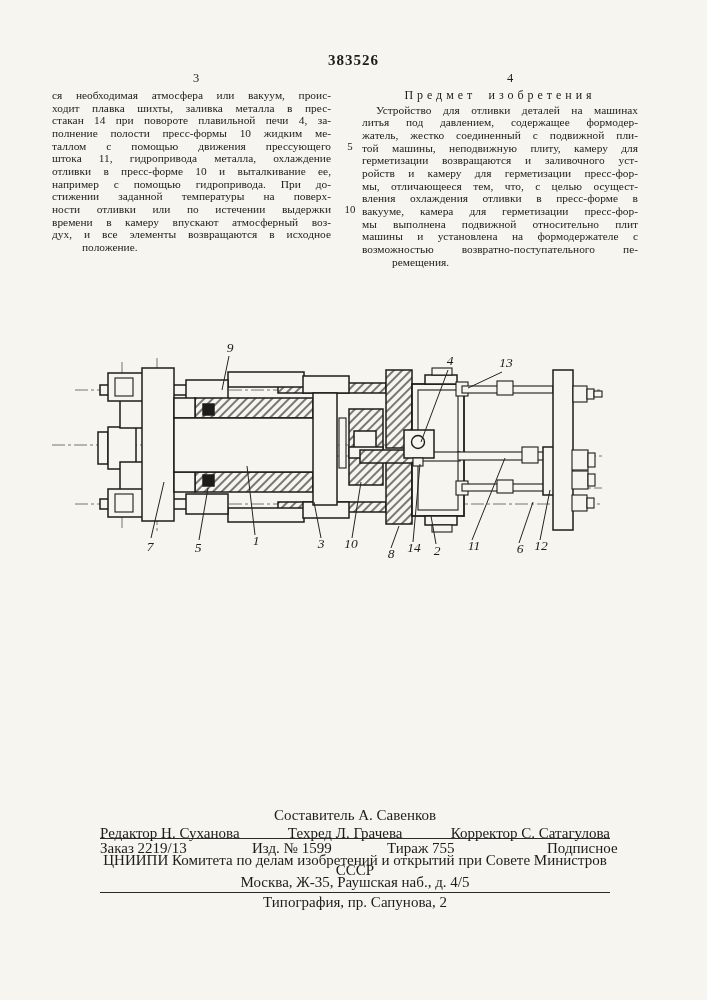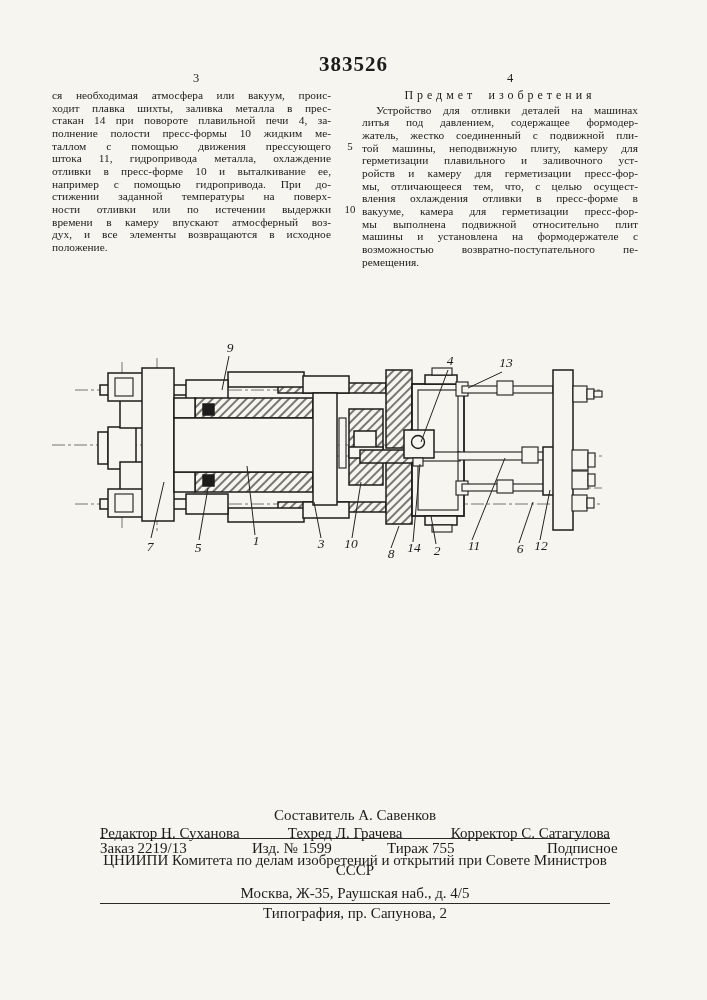--- a/index.html
+++ b/index.html
@@ -7,34 +7,34 @@
     width:707px;height:1000px;
     background:#f6f5f0;
     font-family:"Liberation Serif", serif;
     color:#1d1c1a;
     position:relative;
     overflow:hidden;
   }
   .page{position:absolute;inset:0;}
   .patent-number{
     position:absolute;top:52px;left:0;width:707px;
-    text-align:center;font-size:21px;font-weight:bold;letter-spacing:1px;
+    text-align:center;font-size:15px;font-weight:bold;letter-spacing:1px;
   }
   .col-num{position:absolute;font-size:12.5px;}
   .col-num.left{left:193px;top:71px;}
   .col-num.right{left:507px;top:71px;}
 
   .text-col{position:absolute;top:89px;font-size:11.4px;line-height:12.65px;}
   .text-col.left{left:52px;width:279px;}
   .text-col.right{left:362px;width:276px;}
   .tline{
     text-align:justify;text-align-last:justify;
     white-space:nowrap;overflow:visible;
   }
-  .tline.short{text-align-last:left;}
+  .tline.short{text-align-last:left;margin-left:30px;}
   .tline.indent{padding-left:14px;}
   .claim-heading{
     text-align:center;letter-spacing:0.33em;word-spacing:0.45em;
     font-size:12px;margin-bottom:2px;
   }
   .margin-num{position:absolute;font-size:10.8px;left:341px;width:18px;text-align:center;}
   .margin-num.n5{top:140px;}
   .margin-num.n10{top:203px;}
 
   .figure-wrap{position:absolute;left:0;top:330px;width:707px;height:245px;}
@@ -48,21 +48,21 @@
     position:absolute;left:100px;top:810px;width:510px;
     font-size:15px;line-height:10.6px;color:#1d1c1a;
   }
   .f-row{position:relative;}
   .f-center{text-align:center;}
   .f-compiler{margin-bottom:7px;}
   .f-editors{display:flex;justify-content:space-between;margin-bottom:0;align-items:flex-end;}
   .f-rule{border:none;border-top:1.4px solid #2a2a28;margin:0 0 4px 0;}
   .f-order{display:grid;grid-template-columns:152px 135px 160px 1fr;margin-bottom:1px;}
   .f-order span:last-child{text-align:right;}
-  .f-org{text-align:center;margin-bottom:12px;}
+  .f-org{text-align:center;margin-bottom:1px;}
   .f-addr{text-align:center;margin-bottom:4px;}
   .f-printer{text-align:center;margin-top:4px;}
 </style>
 </head>
 <body>
 
 <div class="page">
 
   <div class="patent-number">383526</div>
   <div class="col-num left">3</div>
@@ -86,21 +86,21 @@
 
   <div class="margin-num n5">5</div>
   <div class="margin-num n10">10</div>
 
   <div class="text-col right">
     <div class="claim-heading">Предмет изобретения</div>
     <div class="tline indent">Устройство для отливки деталей на машинах</div>
     <div class="tline">литья под давлением, содержащее формодер-</div>
     <div class="tline">жатель, жестко соединенный с подвижной пли-</div>
     <div class="tline">той машины, неподвижную плиту, камеру для</div>
-    <div class="tline">герметизации плавильного и заливочного уст-</div>
+    <div class="tline">герметизации возвращаются и заливочного уст-</div>
     <div class="tline">ройств и камеру для герметизации пресс-фор-</div>
     <div class="tline">мы, отличающееся тем, что, с целью осущест-</div>
     <div class="tline">вления охлаждения отливки в пресс-форме в</div>
     <div class="tline">вакууме, камера для герметизации пресс-фор-</div>
     <div class="tline">мы выполнена подвижной относительно плит</div>
     <div class="tline">машины и установлена на формодержателе с</div>
     <div class="tline">возможностью возвратно-поступательного пе-</div>
     <div class="tline short">ремещения.</div>
   </div>
 

